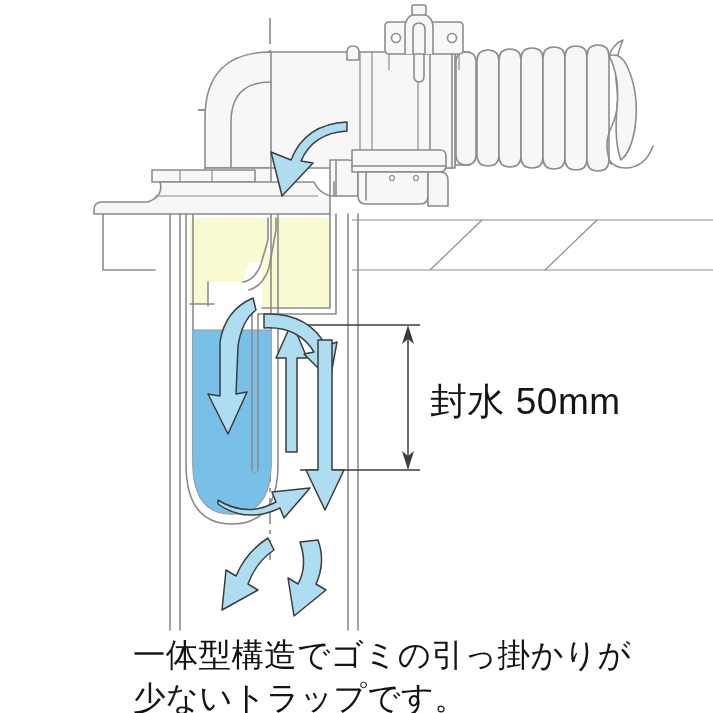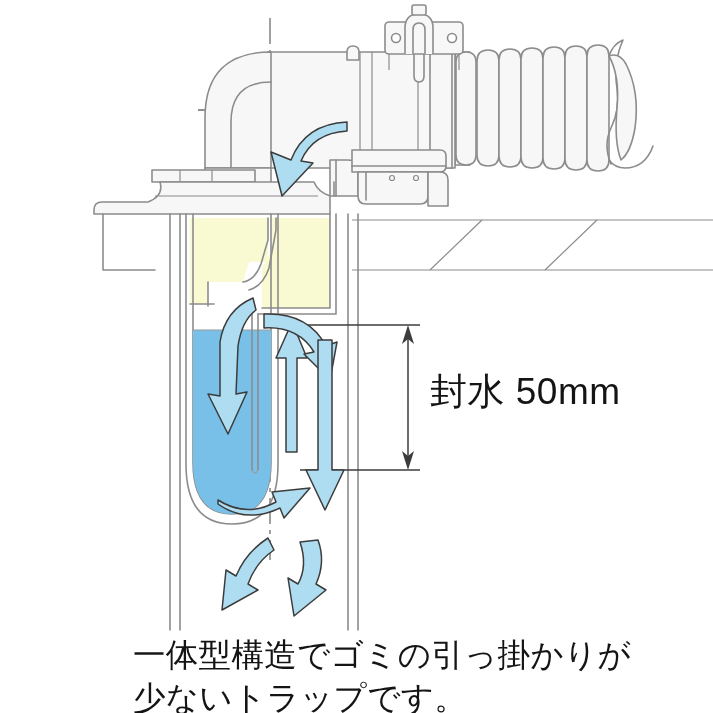--- a/index.html
+++ b/index.html
@@ -23,21 +23,21 @@
   #diagram {
     position: absolute;
     left: 0;
     top: 0;
     width: 713px;
     height: 713px;
   }
   .dim-label {
     position: absolute;
     left: 430px;
-    top: 373px;
+    top: 383px;
     font-size: 37px;
     line-height: 1.0;
     color: #141414;
     letter-spacing: 0.5px;
     white-space: nowrap;
     font-family: "Liberation Sans", "DejaVu Sans", sans-serif;
   }
   .caption {
     position: absolute;
     left: 133px;

